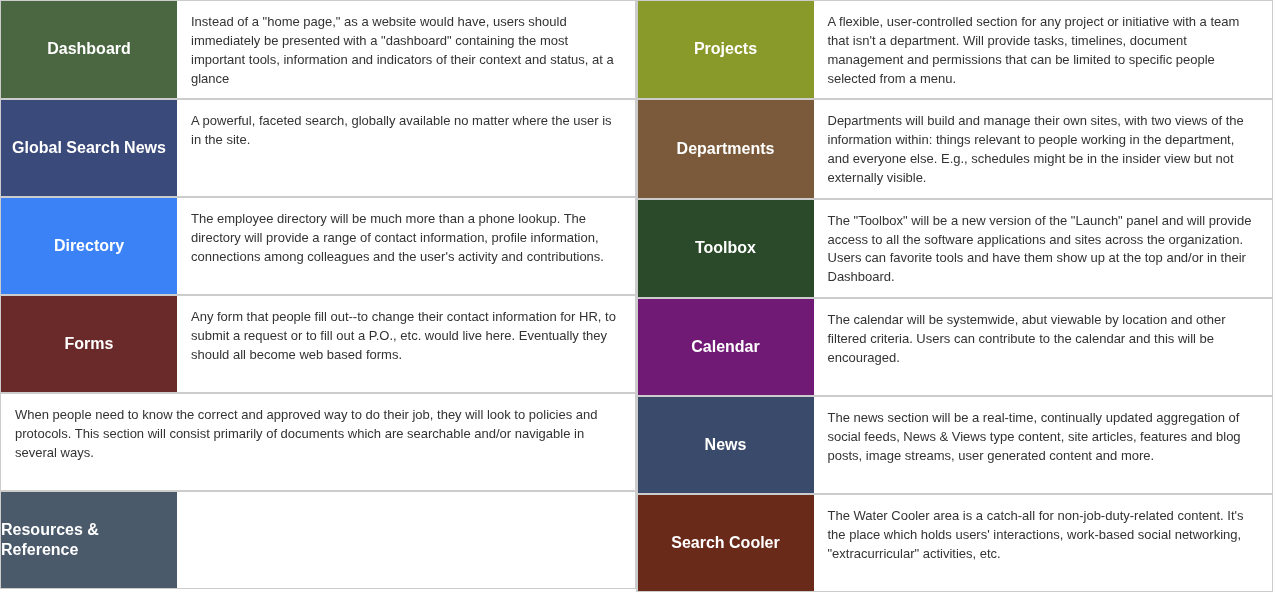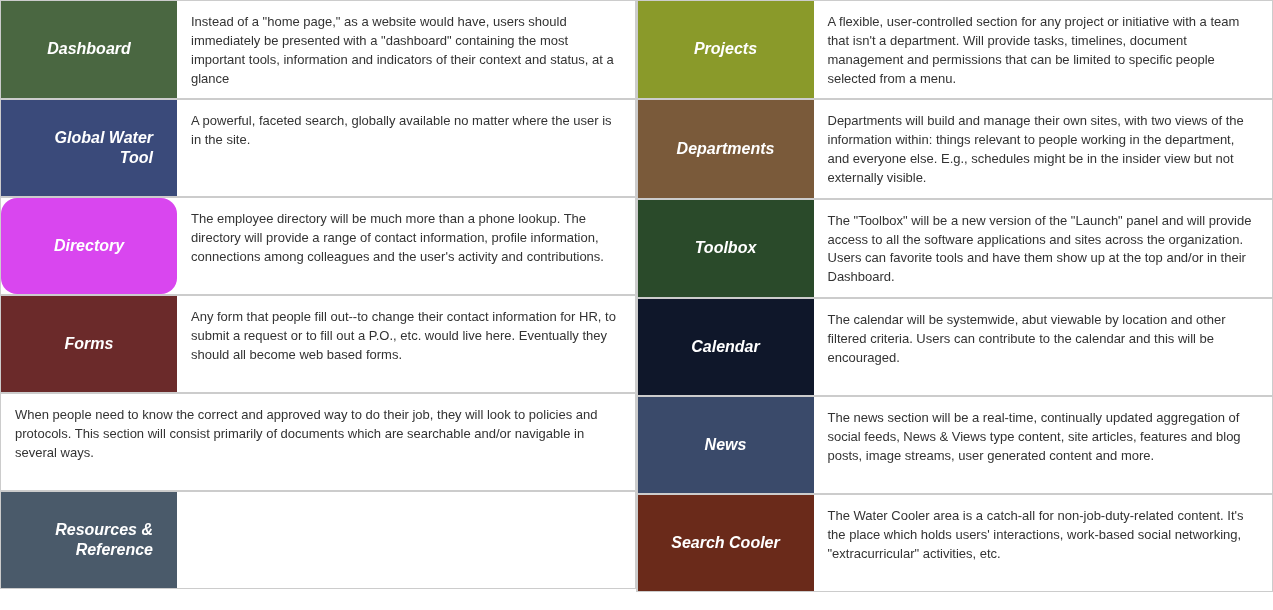--- a/index.html
+++ b/index.html
@@ -24,27 +24,26 @@
       flex-direction: row;
       border: 1px solid #ccc;
       min-height: 98px;
     }
     .card-label {
       width: 176px;
       min-width: 176px;
       display: flex;
       align-items: center;
       justify-content: center;
-      text-align: right;
+      text-align: left;
       color: #fff;
       font-size: 16px;
       font-weight: bold;
-      padding: 24px;
+      padding: 0;
       line-height: 1.3;
-      font-style: italic;
     }
     .card-body {
       flex: 1;
       padding: 10px 14px;
       font-size: 13px;
       color: #333;
       line-height: 1.45;
       display: flex;
       align-items: flex-start;
       padding-top: 12px;
@@ -54,25 +53,25 @@
 </head>
 <body>
 
 <div class="grid">
   <div class="column col-left" id="left-col">
       <div class="card">
         <div class="card-label" style="background-color: rgb(74, 103, 65);">Dashboard</div>
         <div class="card-body">Instead of a "home page," as a website would have, users should immediately be presented with a "dashboard" containing the most important tools, information and indicators of their context and status, at a glance</div>
       </div>
       <div class="card">
-        <div class="card-label" style="background-color: rgb(58, 74, 122);">Global Water Tool</div>
+        <div class="card-label" style="background-color: rgb(58, 74, 122);">Global Search News</div>
         <div class="card-body">A powerful, faceted search, globally available no matter where the user is in the site.</div>
       </div>
       <div class="card">
-        <div class="card-label" style="background-color: #d946ef; border-radius: 16px;">Directory</div>
+        <div class="card-label" style="background-color: #3b82f6;">Directory</div>
         <div class="card-body">The employee directory will be much more than a phone lookup.  The directory will provide a range of contact information, profile information, connections among colleagues and the user's activity and contributions.</div>
       </div>
       <div class="card">
         <div class="card-label" style="background-color: rgb(107, 42, 42);">Forms</div>
         <div class="card-body">Any form that people fill out--to change their contact information for HR, to submit a request or to fill out a P.O., etc. would live here. Eventually they should all become web based forms.</div>
       </div>
       <div class="card">
         <div class="card-body">When people need to know the correct and approved way to do their job, they will look to policies and protocols. This section will consist primarily of documents which are searchable and/or navigable in several ways.</div>
       </div>
       <div class="card">
@@ -86,21 +85,21 @@
       </div>
       <div class="card">
         <div class="card-label" style="background-color: rgb(122, 90, 58);">Departments</div>
         <div class="card-body">Departments will build and manage their own sites, with  two views of the information within: things relevant to people working in the department, and everyone else. E.g., schedules might be in the insider view but not externally visible.</div>
       </div>
       <div class="card">
         <div class="card-label" style="background-color: rgb(42, 74, 42);">Toolbox</div>
         <div class="card-body">The "Toolbox" will be a new version of the "Launch" panel and will provide access to all the software applications and sites across the organization. Users can favorite tools and have them show up at the top and/or in their Dashboard.</div>
       </div>
       <div class="card">
-        <div class="card-label" style="background-color: #0f172a;">Calendar</div>
+        <div class="card-label" style="background-color: #701a75;">Calendar</div>
         <div class="card-body">The calendar will be systemwide, abut viewable by location and other filtered criteria. Users can contribute to the calendar and this will be encouraged.</div>
       </div>
       <div class="card">
         <div class="card-label" style="background-color: rgb(58, 74, 106);">News</div>
         <div class="card-body">The news section will be a real-time, continually updated aggregation of social feeds, News &amp; Views type content, site articles, features and blog posts, image streams, user generated content and more.</div>
       </div>
       <div class="card">
         <div class="card-label" style="background-color: rgb(106, 42, 26);">Search Cooler</div>
         <div class="card-body">The Water Cooler area is a catch-all for non-job-duty-related content. It's the place which holds users' interactions, work-based social networking, "extracurricular" activities, etc.</div>
       </div>

